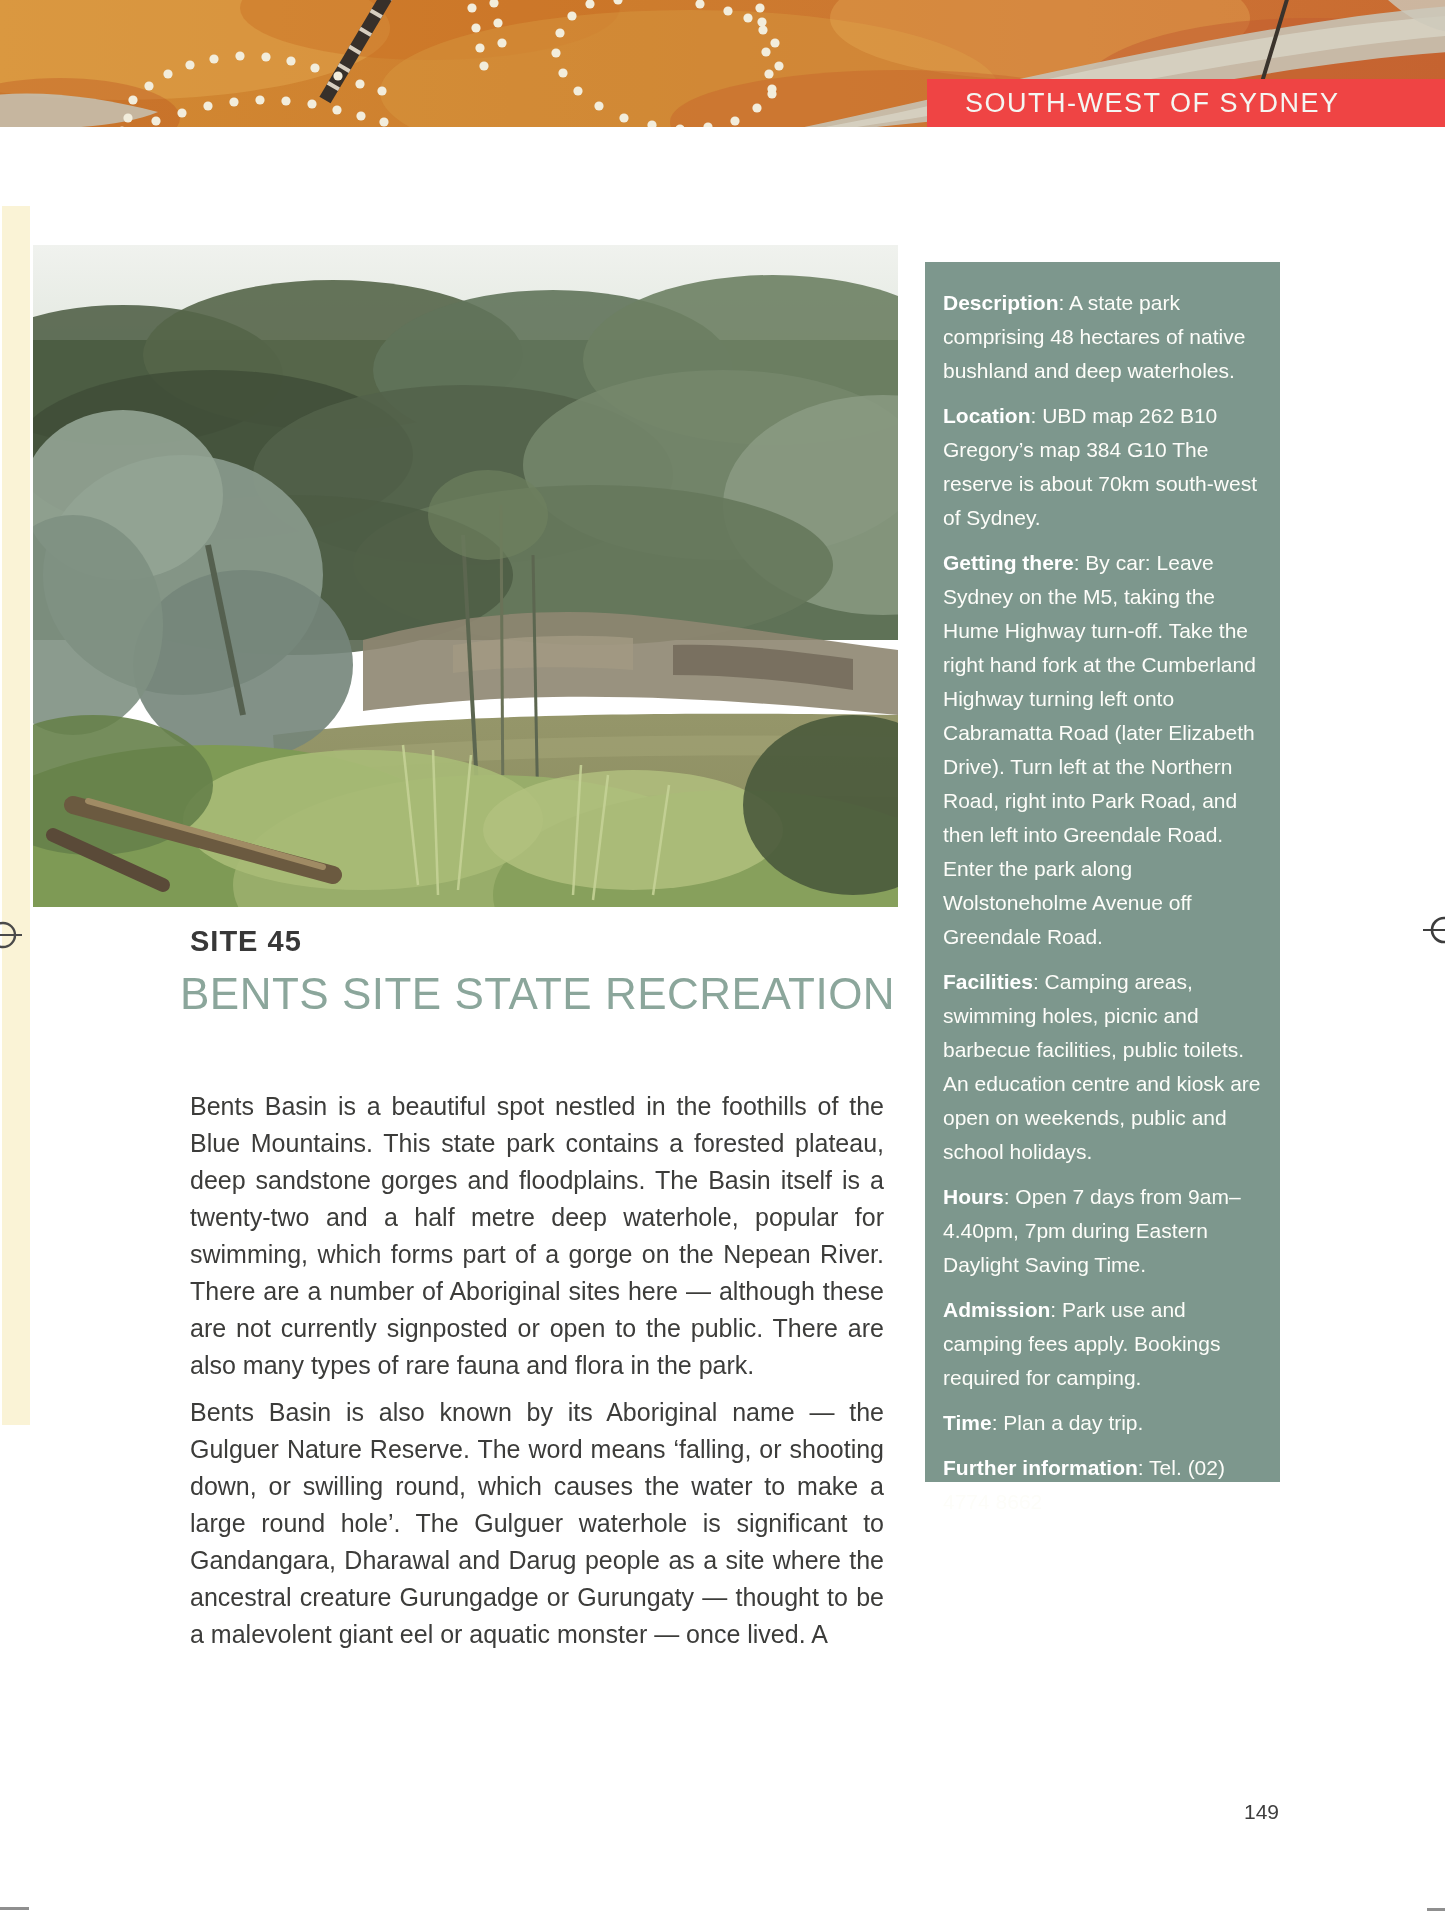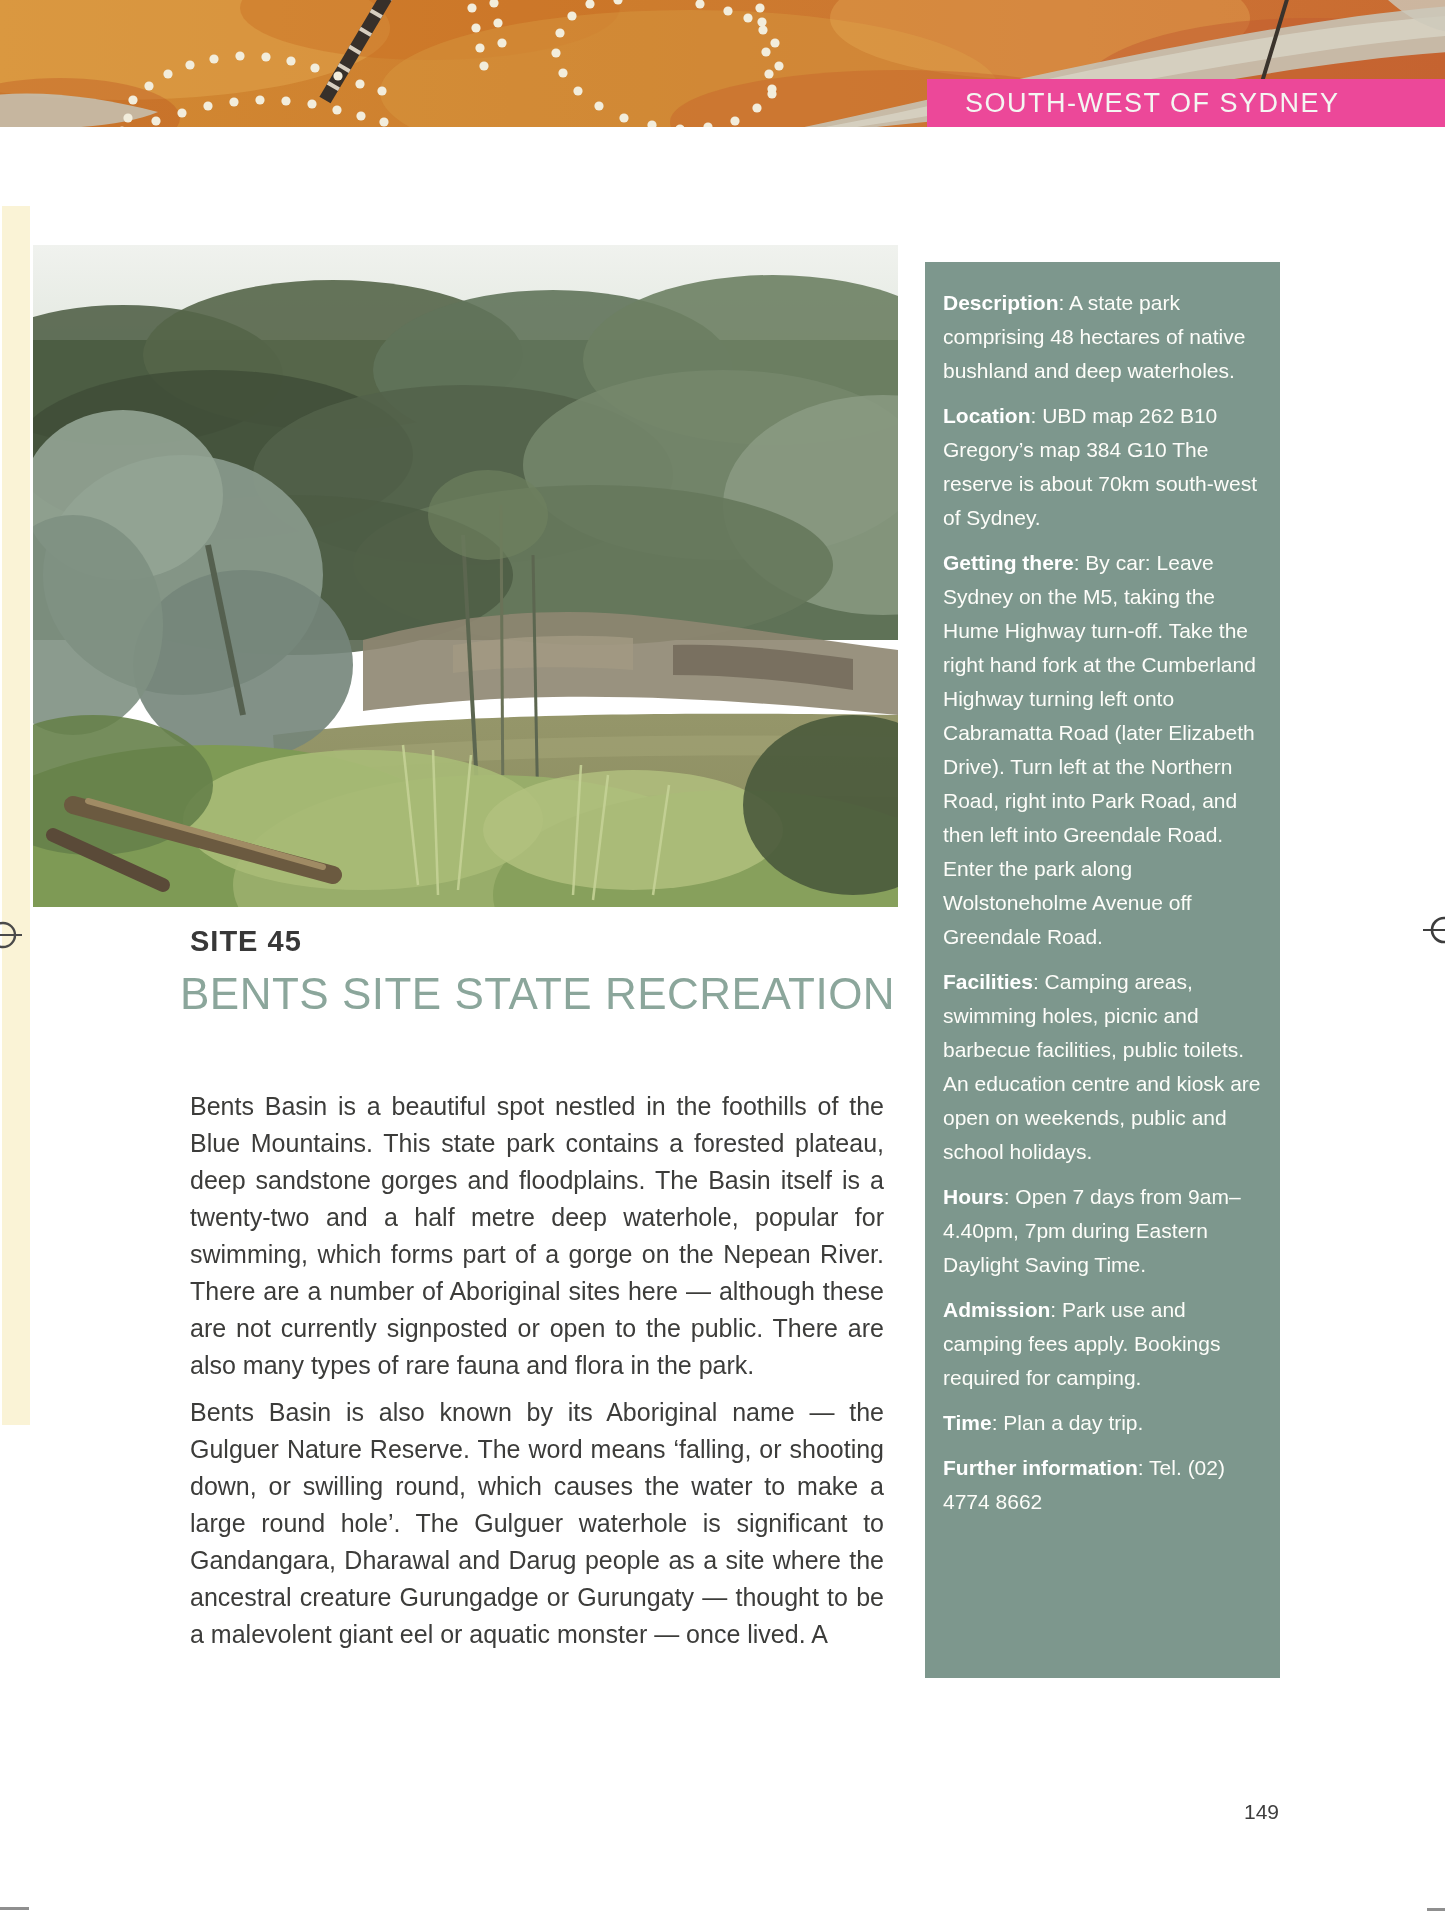--- a/index.html
+++ b/index.html
@@ -4,21 +4,21 @@
 <style>
   html,body{margin:0;padding:0;background:#ffffff;}
   #page{
     position:relative;width:1445px;height:1923px;background:#ffffff;
     overflow:hidden;font-family:"Liberation Sans",sans-serif;
   }
   
   #art-band{position:absolute;left:0;top:0;width:1445px;height:127px;}
   #section-tab{
     position:absolute;left:927px;top:79px;width:518px;height:48px;
-    background:#ec4899;display:flex;align-items:center;
+    background:#ef4444;display:flex;align-items:center;
     padding-left:38px;box-sizing:border-box;
   }
   #section-tab .lbl{
     color:#f4f6f2;font-size:27px;letter-spacing:1.5px;font-weight:400;
   }
   
   #cream-strip{position:absolute;left:2px;top:206px;width:28px;height:1219px;background:#faf3d6;}
   
   #photo{position:absolute;left:33px;top:245px;width:865px;height:662px;overflow:hidden;}
   #photo svg{display:block;}
@@ -31,21 +31,21 @@
     position:absolute;left:180px;top:966px;width:720px;
     font-size:44px;line-height:55px;letter-spacing:.5px;color:#8ba69b;font-weight:400;
   }
   #body-col{position:absolute;left:190px;top:1088px;width:694px;}
   #body-col p{
     margin:0 0 10px 0;font-size:25px;line-height:37px;color:#3c3c3a;
     text-align:justify;text-justify:inter-word;
   }
   
   #sidebar{
-    position:absolute;left:925px;top:262px;width:355px;height:1416px;
+    position:absolute;left:925px;top:262px;width:355px;height:1220px;
     background:#7d978d;box-sizing:border-box;padding:24px 13px 0 18px;
   }
   #sidebar .sec{margin:0 0 11px 0;font-size:21px;line-height:34px;color:#fdfdf9;}
   #sidebar .sec b{font-weight:700;color:#ffffff;}
   
   #page-number{position:absolute;left:1244px;top:1800px;font-size:21px;color:#3e3e3e;}
   .cropline{position:absolute;height:3px;background:#8f8f8f;}
   #crop-bl{left:0;top:1907px;width:29px;}
   #crop-br{left:1427px;top:1908px;width:18px;}
   .regmark{position:absolute;}

